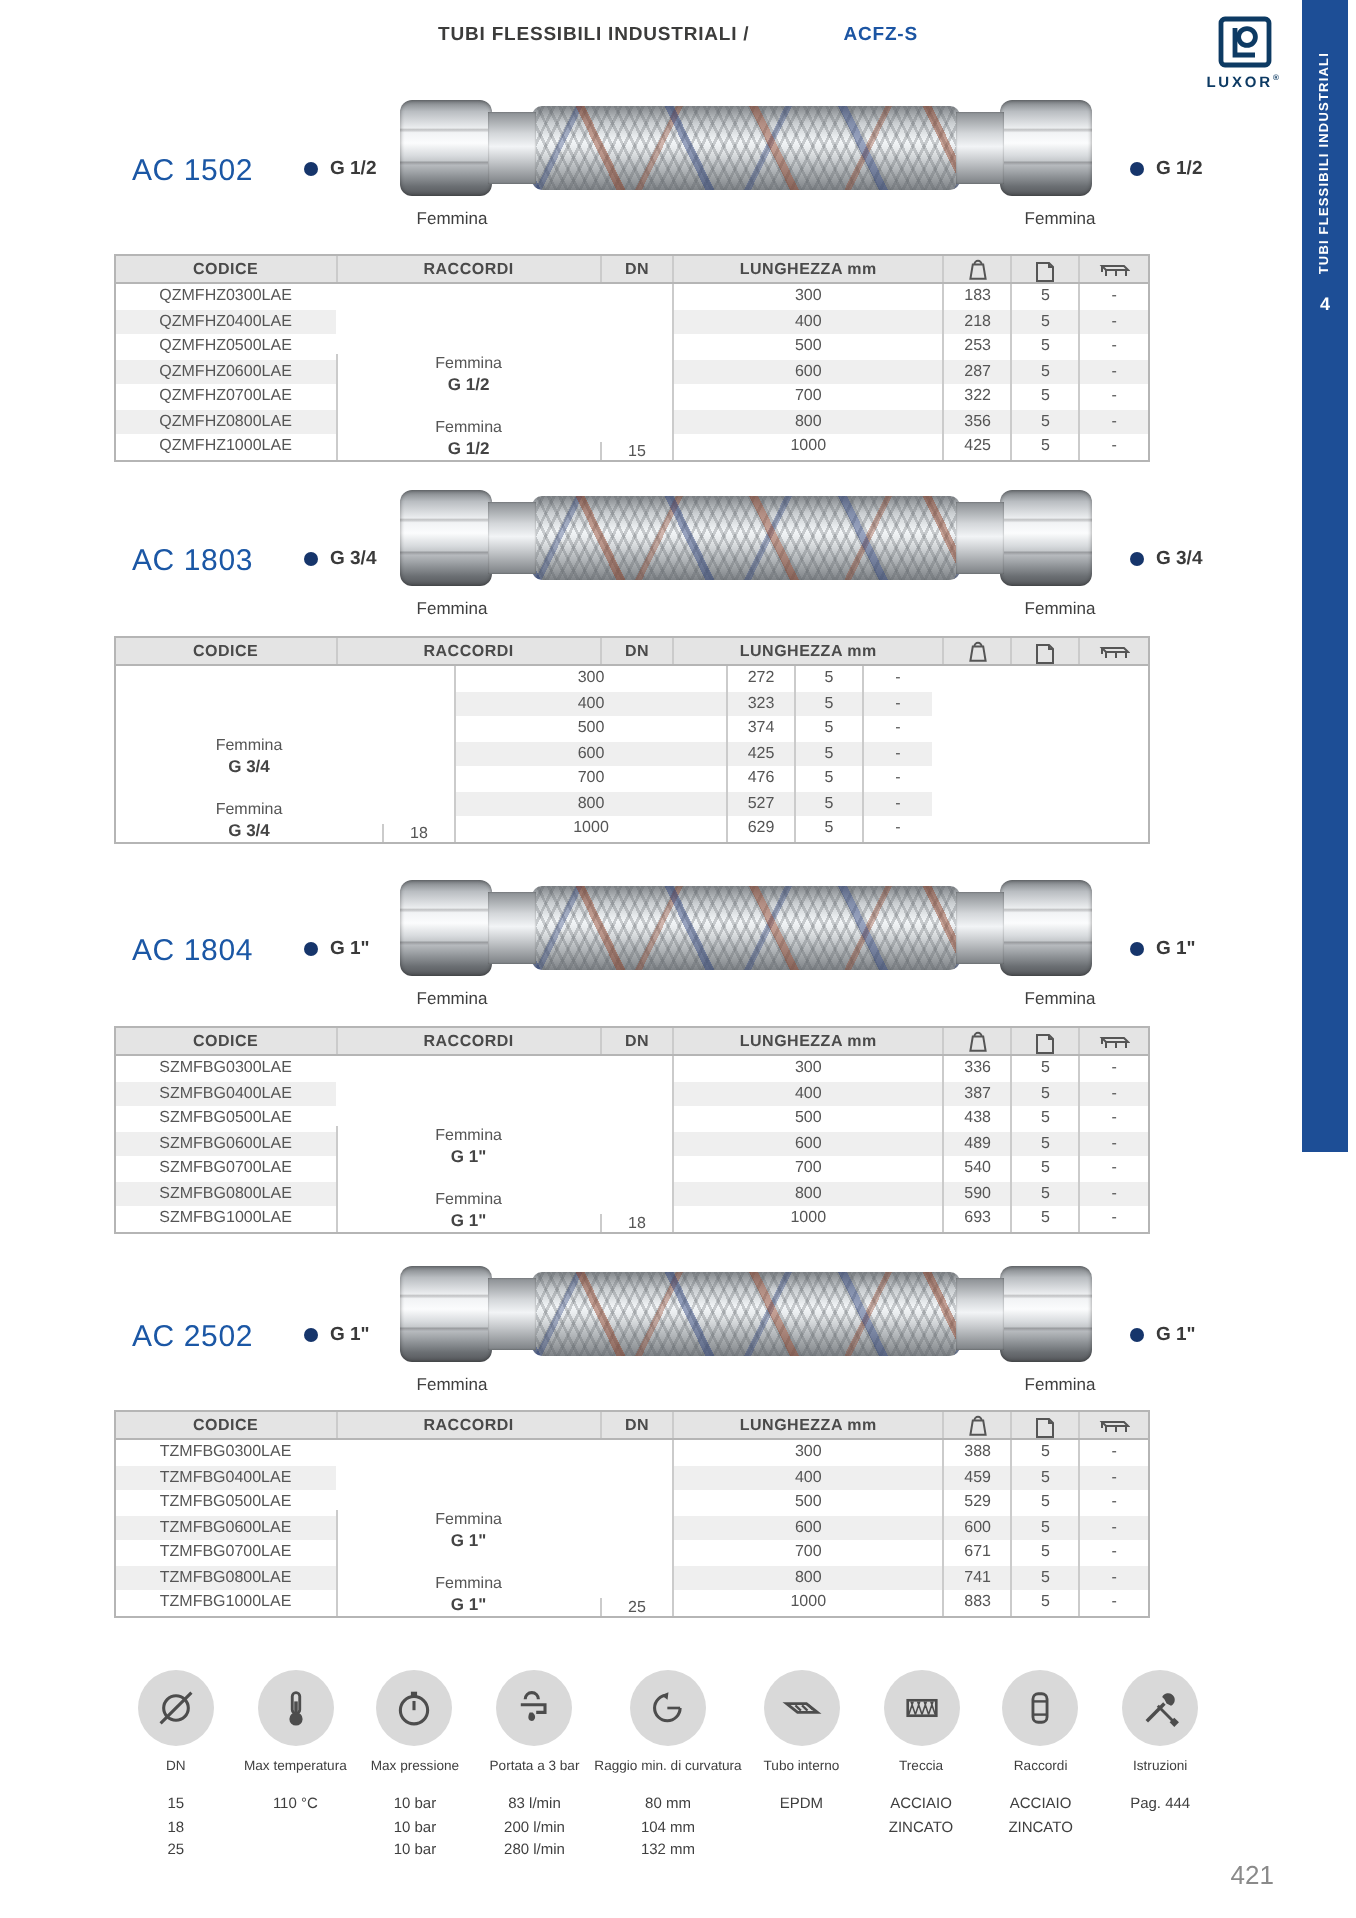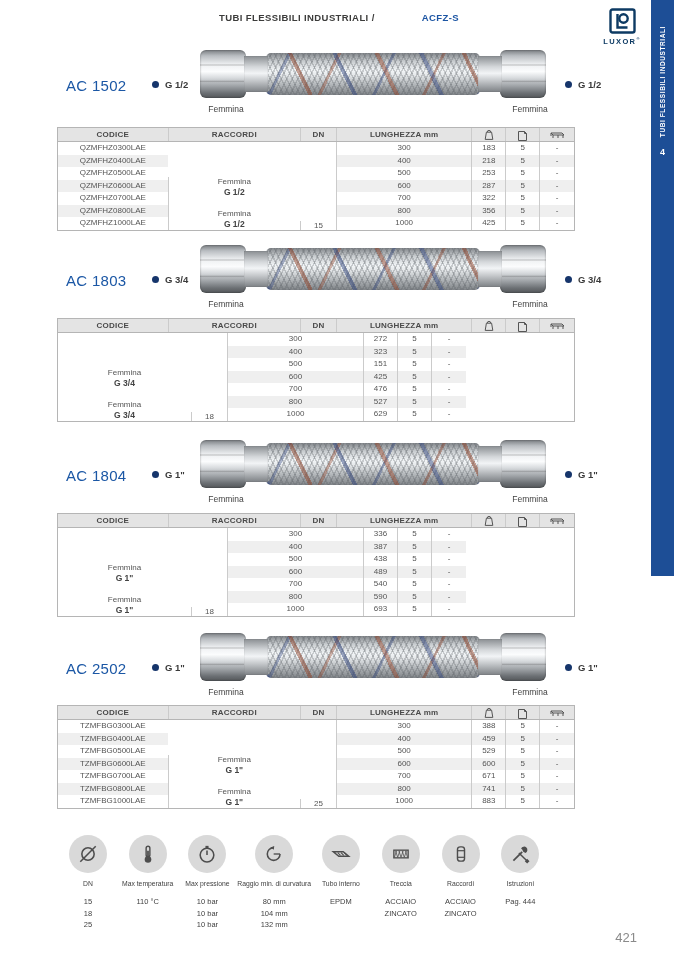--- a/index.html
+++ b/index.html
@@ -291,21 +291,21 @@
           <div class="cell">500</div>
           <div class="cell">600</div>
           <div class="cell">700</div>
           <div class="cell">800</div>
           <div class="cell">1000</div>
         </div>
       <div class="tcol w-i1">
 
       <div class="cell">272</div>
           <div class="cell">323</div>
-          <div class="cell">151</div>
+          <div class="cell">374</div>
           <div class="cell">425</div>
           <div class="cell">476</div>
           <div class="cell">527</div>
           <div class="cell">629</div>
         </div>
       <div class="tcol w-i2">
 
       <div class="cell">5</div>
           <div class="cell">5</div>
           <div class="cell">5</div>
@@ -368,20 +368,30 @@
       </div>
       <div class="th w-i3">
         <svg width="16" height="10" viewBox="0 0 16 10">
             <path d="M2 3 h11 l2 2 h-11 z" fill="none" stroke="#555" stroke-width="1"></path>
             <path d="M4 5 v3 M9 5 v3 M14 5 v3" stroke="#555" stroke-width="1"></path>
             <path d="M2 3 v3" stroke="#555" stroke-width="1"></path>
           </svg>
       </div>
     </div>
     <div class="tbody">
+      <div class="tcol w-cod">
+
+      <div class="cell">SZMFBG0300LAE</div>
+          <div class="cell">SZMFBG0400LAE</div>
+          <div class="cell">SZMFBG0500LAE</div>
+          <div class="cell">SZMFBG0600LAE</div>
+          <div class="cell">SZMFBG0700LAE</div>
+          <div class="cell">SZMFBG0800LAE</div>
+          <div class="cell">SZMFBG1000LAE</div>
+        </div>
       <div class="tcol w-rac merged">
         <div>
           <div class="rac-type">Femmina</div>
           <div class="rac-size">G 1"</div>
         </div>
         <div>
           <div class="rac-type">Femmina</div>
           <div class="rac-size">G 1"</div>
         </div>
       </div>
@@ -587,20 +597,35 @@
           </svg>
       </div>
       <div class="flabel">Max pressione</div>
       <div class="fval">
         <div>10 bar</div>
         <div>10 bar</div>
         <div>10 bar</div>
       </div>
     </div>
 
+    <div class="fcol">
+      <div class="ficon">
+        <svg width="22" height="22" viewBox="0 0 20 20">
+            <path d="M6 6 a3 3 0 0 1 6 0" fill="none" stroke="#4d4d4d" stroke-width="1.4"></path>
+            <path d="M4 8.5 h11 v3.5 h-4" fill="none" stroke="#4d4d4d" stroke-width="1.4"></path>
+            <path d="M8 12 q-1.2 2.6 0 3.6 q1.6 1 2.4 -.8 q.5 -1.4 -1 -2.8 z" fill="#4d4d4d"></path>
+          </svg>
+      </div>
+      <div class="flabel">Portata a 3 bar</div>
+      <div class="fval">
+        <div>83 l/min</div>
+        <div>200 l/min</div>
+        <div>280 l/min</div>
+      </div>
+    </div>
 
     <div class="fcol">
       <div class="ficon">
         <svg width="22" height="22" viewBox="0 0 20 20">
             <path d="M15.5 10 a5.8 5.8 0 1 1 -5.8 -5.8" fill="none" stroke="#4d4d4d" stroke-width="1.4"></path>
             <path d="M7 4.2 l3.2 -1.4 l-.4 3.4 z" fill="#4d4d4d"></path>
             <line x1="9.7" y1="10" x2="15.5" y2="10" stroke="#4d4d4d" stroke-width="1.2"></line>
           </svg>
       </div>
       <div class="flabel">Raggio min. di curvatura</div>

